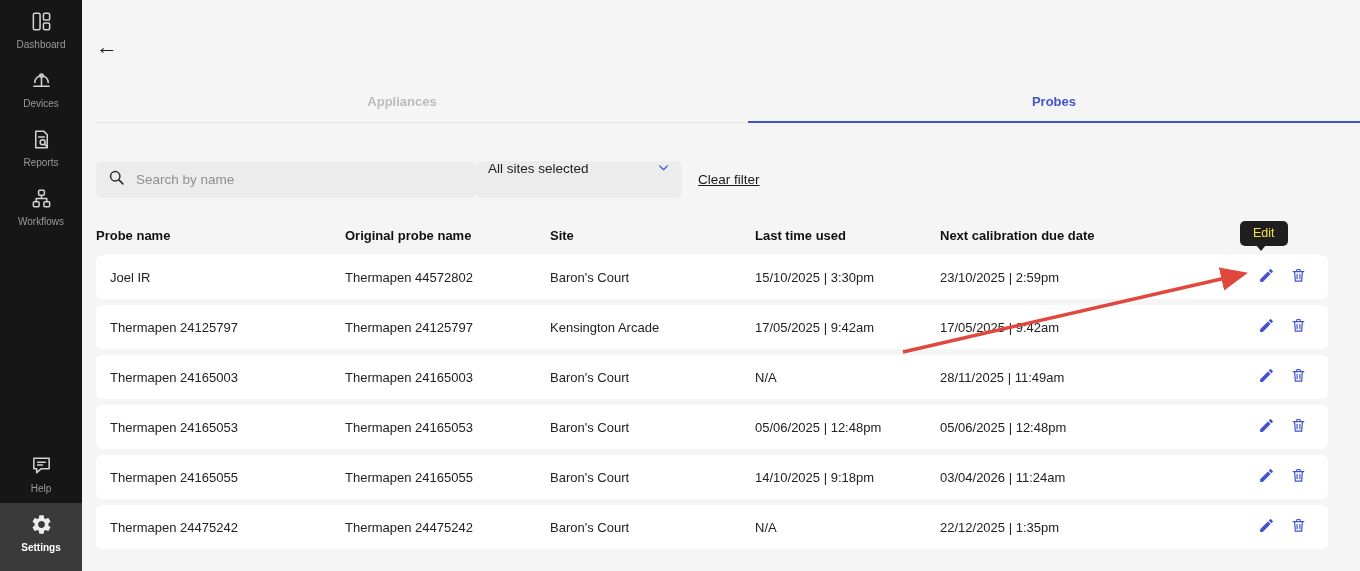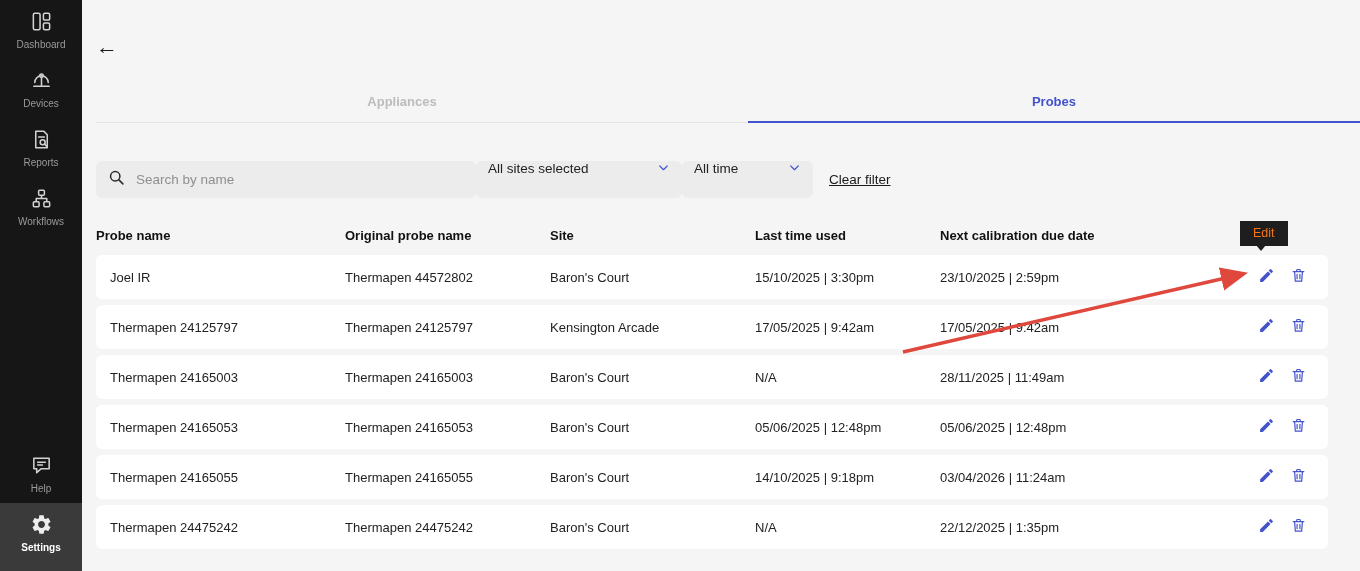--- a/index.html
+++ b/index.html
@@ -51,21 +51,21 @@
 
   .grid{display:grid;grid-template-columns:249px 205px 205px 185px 240px 1fr;align-items:center;}
   .table-header{margin:30px 32px 12px 14px;font-size:13px;font-weight:bold;color:#111;}
   .rows{margin:0 32px 0 14px;}
   .row{height:44px;background:var(--row-bg);border-radius:6px;margin-bottom:6px;font-size:13px;color:#222;}
   .row .cell:first-child{padding-left:14px;}
   .actions{display:flex;justify-content:flex-end;align-items:center;gap:15px;padding-right:21px;}
   .icon-btn{cursor:pointer;display:flex;align-items:center;}
 
   
-  .tooltip{position:absolute;left:1240px;top:221px;background:var(--tooltip-bg);color:#f97316;font-size:12.5px;padding:5px 13px 6px;border-radius:0;z-index:40;}
+  .tooltip{position:absolute;left:1240px;top:221px;background:var(--tooltip-bg);color:#fde047;font-size:12.5px;padding:5px 13px 6px;border-radius:5px;z-index:40;}
   .tooltip-caret{position:absolute;left:16px;bottom:-5px;width:0;height:0;border-left:5px solid transparent;border-right:5px solid transparent;border-top:6px solid var(--tooltip-bg);}
   .annotation-arrow{position:absolute;left:0;top:0;z-index:50;pointer-events:none;}
 </style>
 </head>
 <body>
 
 <div class="app">
 
   <aside class="sidebar">
 
@@ -163,28 +163,20 @@
 
       <div class="dropdown sites">
         <span>All sites selected</span>
         <span>
           <svg width="13" height="13" viewBox="0 0 24 24" fill="none" stroke="#4353cd" stroke-width="2.4" stroke-linecap="round" stroke-linejoin="round">
             <path d="M5 9l7 7 7-7"></path>
           </svg>
         </span>
       </div>
 
-      <div class="dropdown time">
-        <span>All time</span>
-        <span>
-          <svg width="13" height="13" viewBox="0 0 24 24" fill="none" stroke="#4353cd" stroke-width="2.4" stroke-linecap="round" stroke-linejoin="round">
-            <path d="M5 9l7 7 7-7"></path>
-          </svg>
-        </span>
-      </div>
 
       <span class="clear-filter">Clear filter</span>
     </div>
 
     <div class="table-header grid">
       <div class="cell">Probe name</div>
       <div class="cell">Original probe name</div>
       <div class="cell">Site</div>
       <div class="cell">Last time used</div>
       <div class="cell">Next calibration due date</div>

